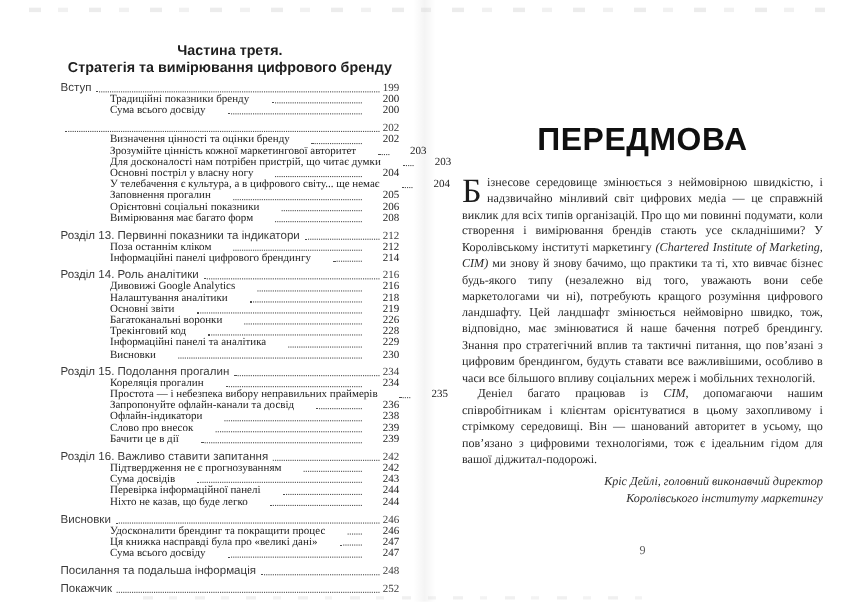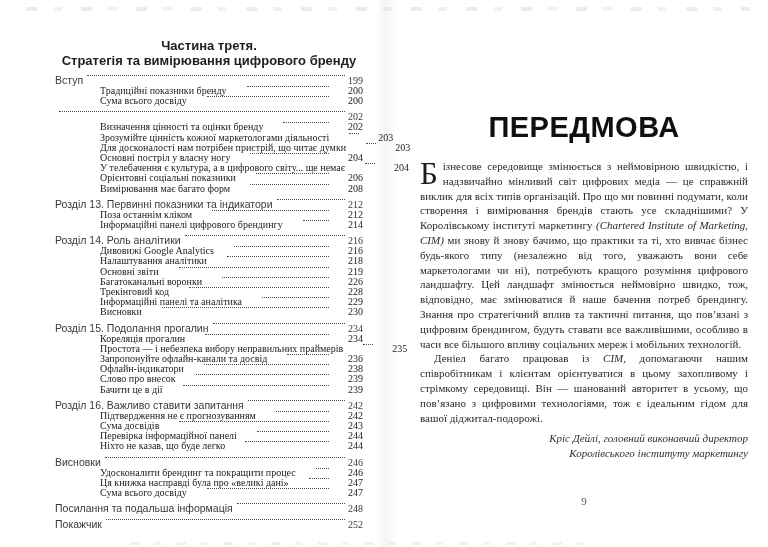--- a/index.html
+++ b/index.html
@@ -37,21 +37,21 @@
   .toc-header {
     text-align:center;
     font-family:"Liberation Sans", sans-serif;
     font-weight:bold;
     font-size:13px; line-height:15px;
     color:#1e1e1e;
     margin-bottom:7px;
   }
 
   .toc-row {
-    display:flex; align-items:flex-start;
+    display:flex; align-items:flex-end;
     font-size:10px; line-height:10.2px;
     color:#222;
   }
   .toc-row .toc-label { white-space:nowrap; }
   .toc-row .leader {
     flex:1 1 auto;
     border-bottom:1.5px dotted #4d4d4d;
     margin:0 3px 2px 4px;
     min-width:10px;
   }
@@ -141,38 +141,43 @@
         <div class="toc-row level0">
           <span class="leader"></span>
           <span class="toc-page">202</span>
         </div>
         <div class="toc-row level1">
           <span class="toc-label">Визначення цінності та оцінки бренду</span>
           <span class="leader"></span>
           <span class="toc-page">202</span>
         </div>
         <div class="toc-row level1">
-          <span class="toc-label">Зрозумійте цінність кожної маркетологами діяльності</span>
+          <span class="toc-label">Зрозумійте цінність кожної маркетингової авторитет</span>
           <span class="leader"></span>
           <span class="toc-page">203</span>
         </div>
         <div class="toc-row level1">
           <span class="toc-label">Для досконалості нам потрібен пристрій, що читає думки</span>
           <span class="leader"></span>
           <span class="toc-page">203</span>
         </div>
         <div class="toc-row level1">
           <span class="toc-label">Основні постріл у власну ногу</span>
           <span class="leader"></span>
           <span class="toc-page">204</span>
         </div>
         <div class="toc-row level1">
           <span class="toc-label">У телебачення є культура, а в цифрового світу... ще немає</span>
           <span class="leader"></span>
           <span class="toc-page">204</span>
+        </div>
+        <div class="toc-row level1">
+          <span class="toc-label">Заповнення прогалин</span>
+          <span class="leader"></span>
+          <span class="toc-page">205</span>
         </div>
         <div class="toc-row level1">
           <span class="toc-label">Орієнтовні соціальні показники</span>
           <span class="leader"></span>
           <span class="toc-page">206</span>
         </div>
         <div class="toc-row level1">
           <span class="toc-label">Вимірювання має багато форм</span>
           <span class="leader"></span>
           <span class="toc-page">208</span>

